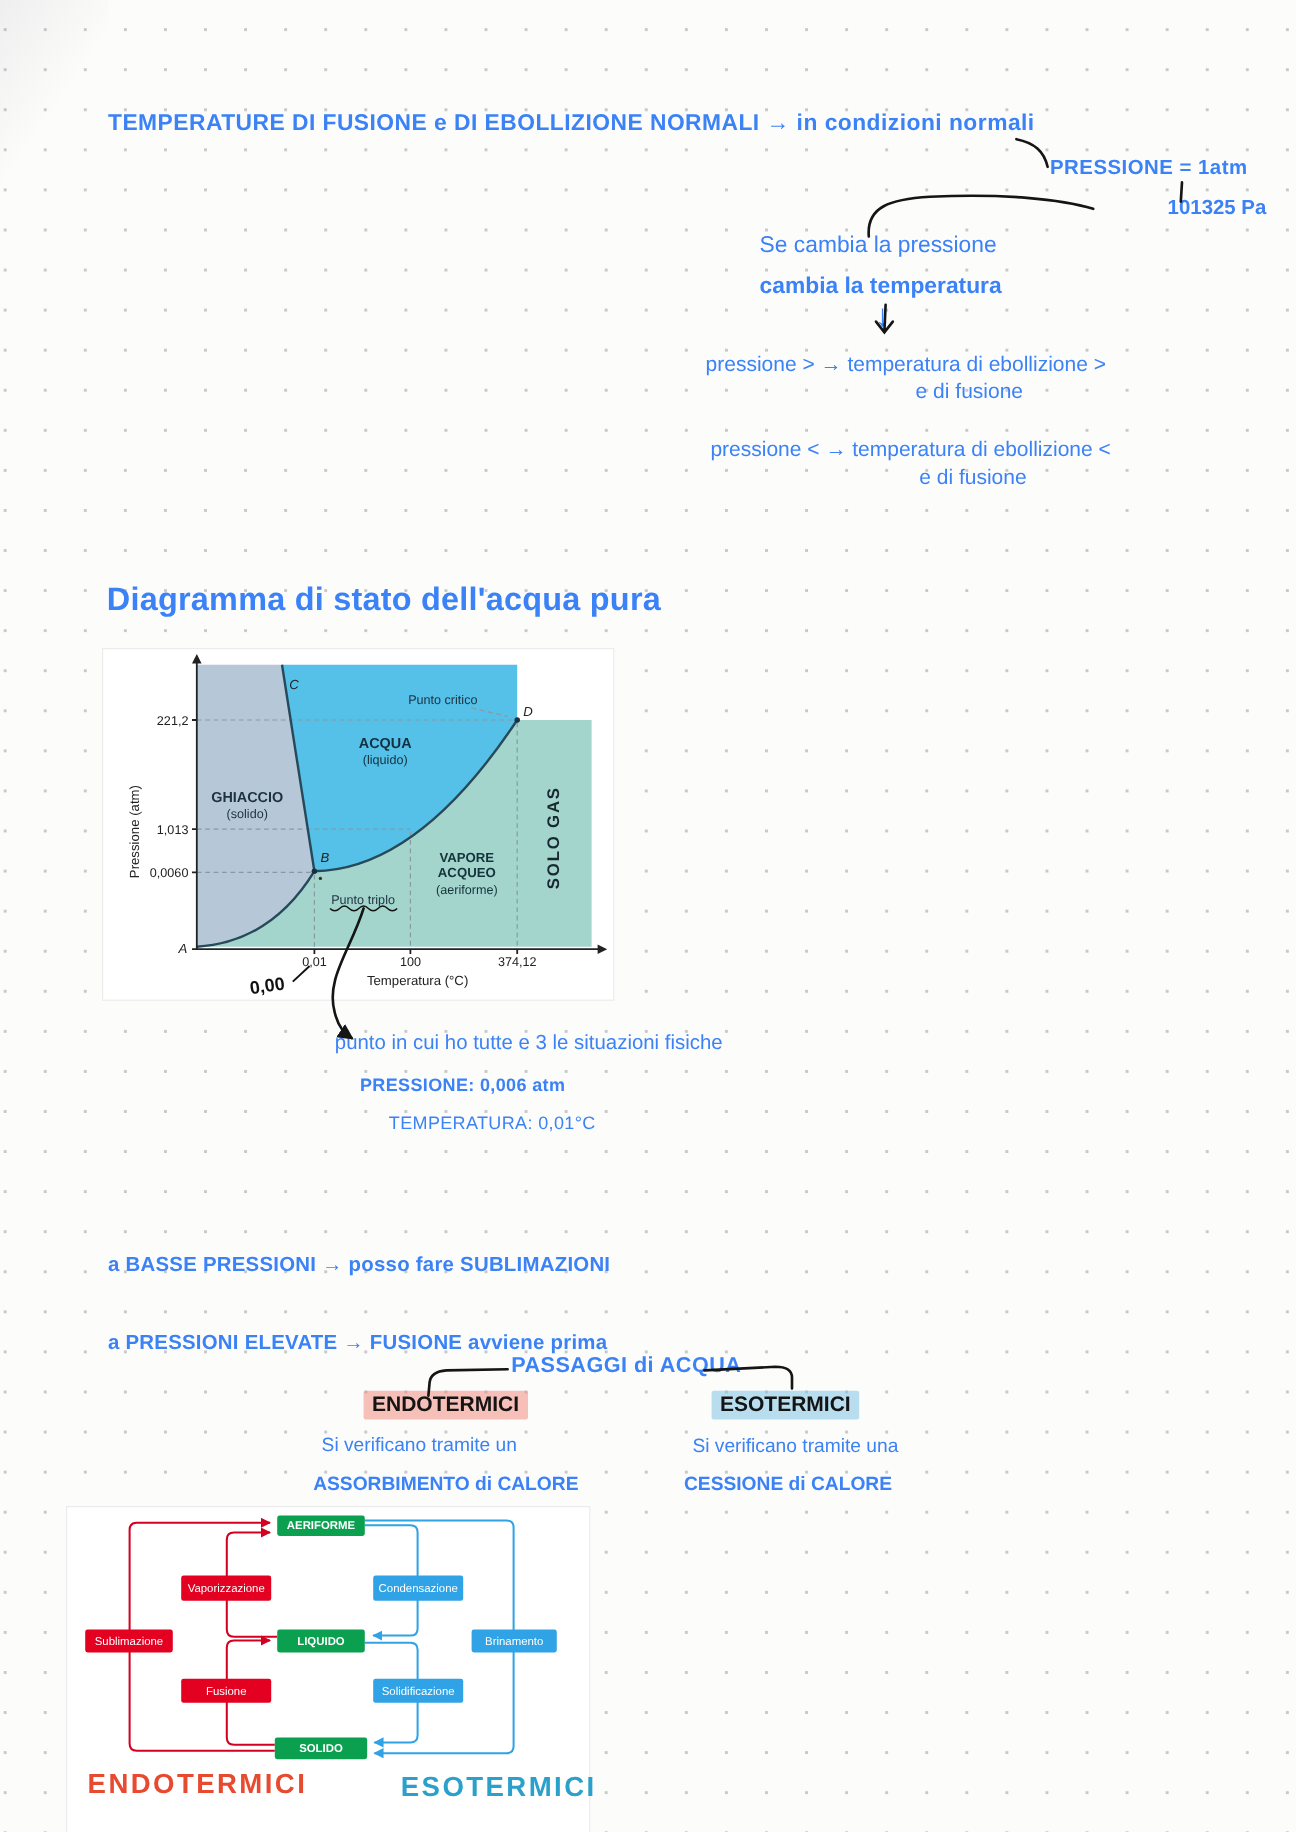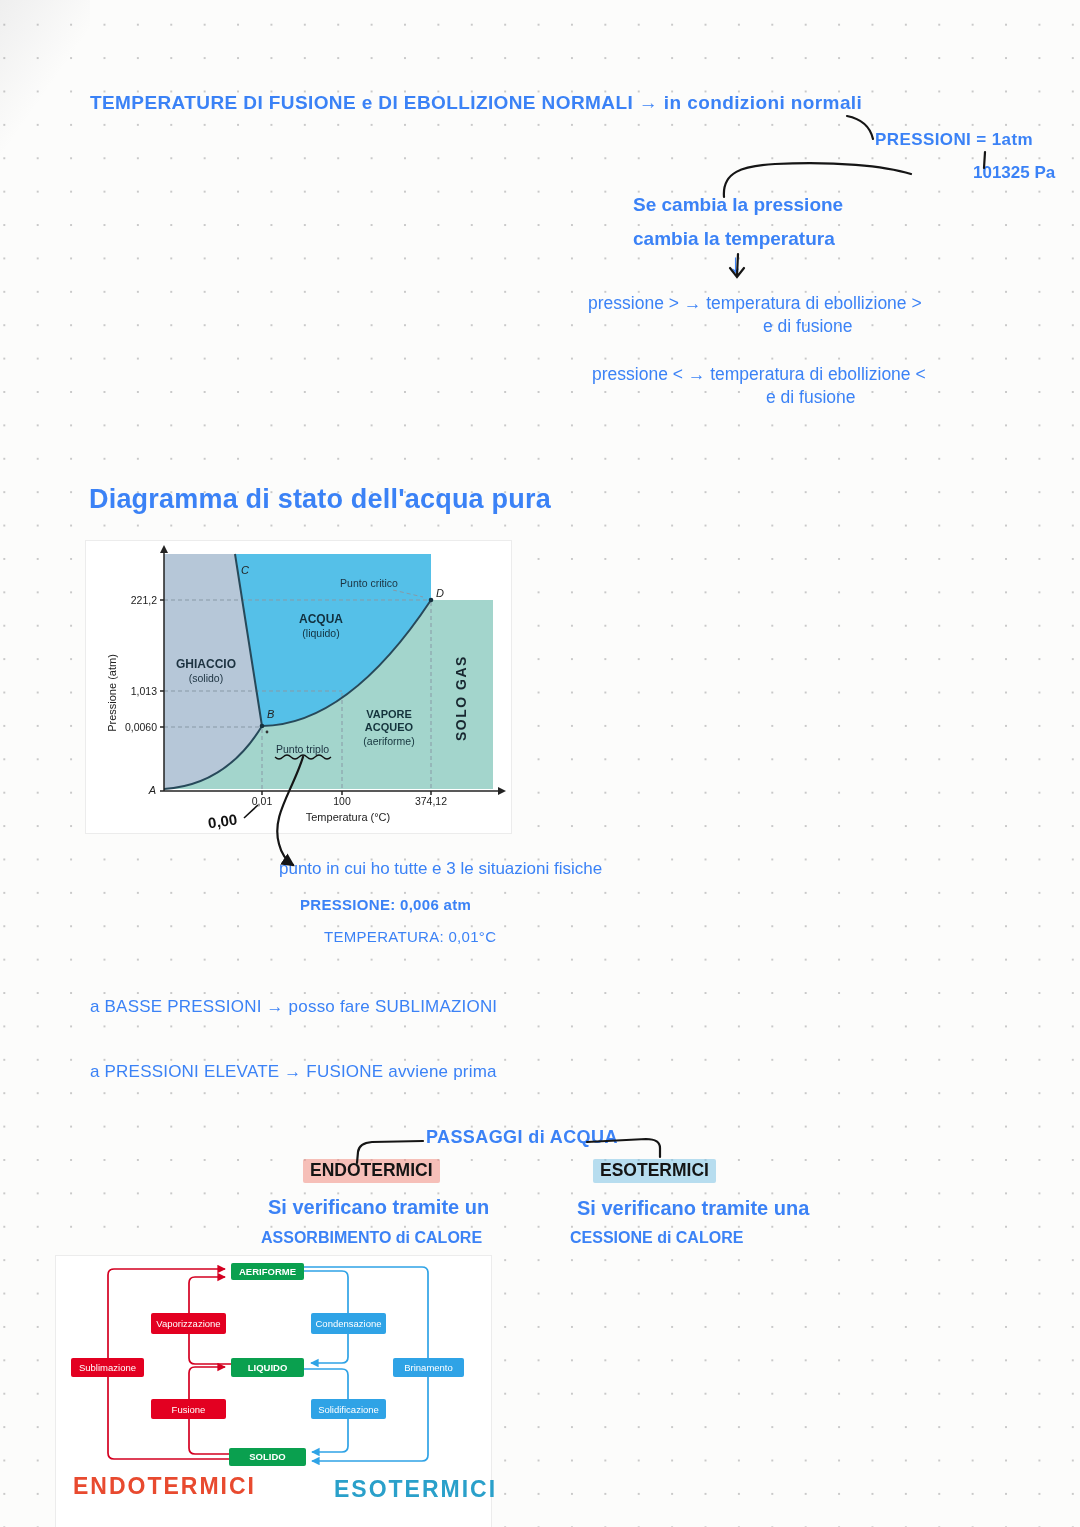--- a/index.html
+++ b/index.html
@@ -10,56 +10,56 @@
     background-image:radial-gradient(circle,#c9c9c9 1.15px,rgba(0,0,0,0) 1.3px);
     background-size:33.4px 33.4px;background-position:21px 8px;
   }
   .abs{position:absolute;}
   .hw{color:#3b82f6;white-space:nowrap;}
   .curl{left:0;top:0;width:90px;height:160px;
         background:linear-gradient(125deg,rgba(120,120,130,0.10),rgba(255,255,255,0) 55%);}
   .page-title{left:90px;top:92px;font-size:19px;font-weight:600;letter-spacing:.4px;}
   .press1{left:875px;top:130px;font-size:17px;font-weight:700;letter-spacing:.4px;}
   .press2{left:973px;top:163px;font-size:17px;font-weight:600;}
-  .change1{left:633px;top:194px;font-size:19px;font-weight:700;}
+  .change1{left:633px;top:194px;font-size:19px;font-weight:400;}
   .change2{left:633px;top:228px;font-size:19px;font-weight:600;}
   .darrow{left:729px;top:248px;font-size:26px;font-weight:600;}
   .rule{font-size:17.5px;font-weight:400;}
   .rule1m{left:588px;top:293px;} .rule1s{left:763px;top:316px;}
   .rule2m{left:592px;top:364px;} .rule2s{left:766px;top:387px;}
   .section-heading{left:89px;top:484px;font-size:27px;font-weight:700;color:#3b82f6;letter-spacing:.2px;}
   .panel{background:#ffffff;border:1px solid #ececec;box-sizing:border-box;}
   .chart-panel{left:85px;top:540px;width:427px;height:294px;}
   .diagram-panel{left:55px;top:1255px;width:437px;height:306px;}
   .tp1{left:279px;top:859px;font-size:17px;font-weight:500;}
   .tp2{left:300px;top:896px;font-size:15px;font-weight:700;letter-spacing:.3px;}
   .tp3{left:300px;top:928px;font-size:15px;font-weight:400;letter-spacing:.3px;margin-left:24px;}
-  .bullet{font-size:17px;font-weight:400;letter-spacing:.2px;}
+  .bullet{font-size:17px;font-weight:700;letter-spacing:.2px;margin-top:47px;}
   .b1{left:90px;top:997px;} .b2{left:90px;top:1062px;}
   .pass-title{left:426px;top:1127px;font-size:18px;font-weight:700;letter-spacing:.4px;}
   .chip{font-size:17.5px;font-weight:700;padding:1px 7px 2px;border-radius:2px;color:#141414;}
   .chip-endo{left:303px;top:1159px;background:rgba(240,140,130,0.55);}
   .chip-eso{left:593px;top:1159px;background:rgba(125,195,230,0.55);}
-  .desc{font-size:20px;font-weight:700;}
+  .desc{font-size:16px;font-weight:400;}
   .descb{font-size:16px;font-weight:700;}
   .ld1{left:268px;top:1196px;} .ld2{left:261px;top:1229px;}
   .rd1{left:553px;top:1197px;margin-left:24px;} .rd2{left:570px;top:1229px;}
   .foot{font-size:23px;font-weight:700;letter-spacing:2px;z-index:3;}
   .foot-endo{left:73px;top:1473px;color:#e84a2f;}
   .foot-eso{left:334px;top:1476px;color:#2aa0ca;}
   svg{font-family:"Liberation Sans",sans-serif;display:block;}
   .overlay{left:0;top:0;z-index:2;pointer-events:none;}
 </style>
 </head>
 <body>
 
 <div class="abs curl"></div>
 
 <div class="abs hw page-title">TEMPERATURE DI FUSIONE e DI EBOLLIZIONE NORMALI → in condizioni normali</div>
-<div class="abs hw press1">PRESSIONI = 1atm</div>
+<div class="abs hw press1">PRESSIONE = 1atm</div>
 <div class="abs hw press2">101325 Pa</div>
 <div class="abs hw change1">Se cambia la pressione</div>
 <div class="abs hw change2">cambia la temperatura</div>
 <div class="abs hw darrow">↓</div>
 <div class="abs hw rule rule1m">pressione &gt; → temperatura di ebollizione &gt;</div>
 <div class="abs hw rule rule1s">e di fusione</div>
 <div class="abs hw rule rule2m">pressione &lt; → temperatura di ebollizione &lt;</div>
 <div class="abs hw rule rule2s">e di fusione</div>
 <div class="abs section-heading">Diagramma di stato dell'acqua pura</div>
 

